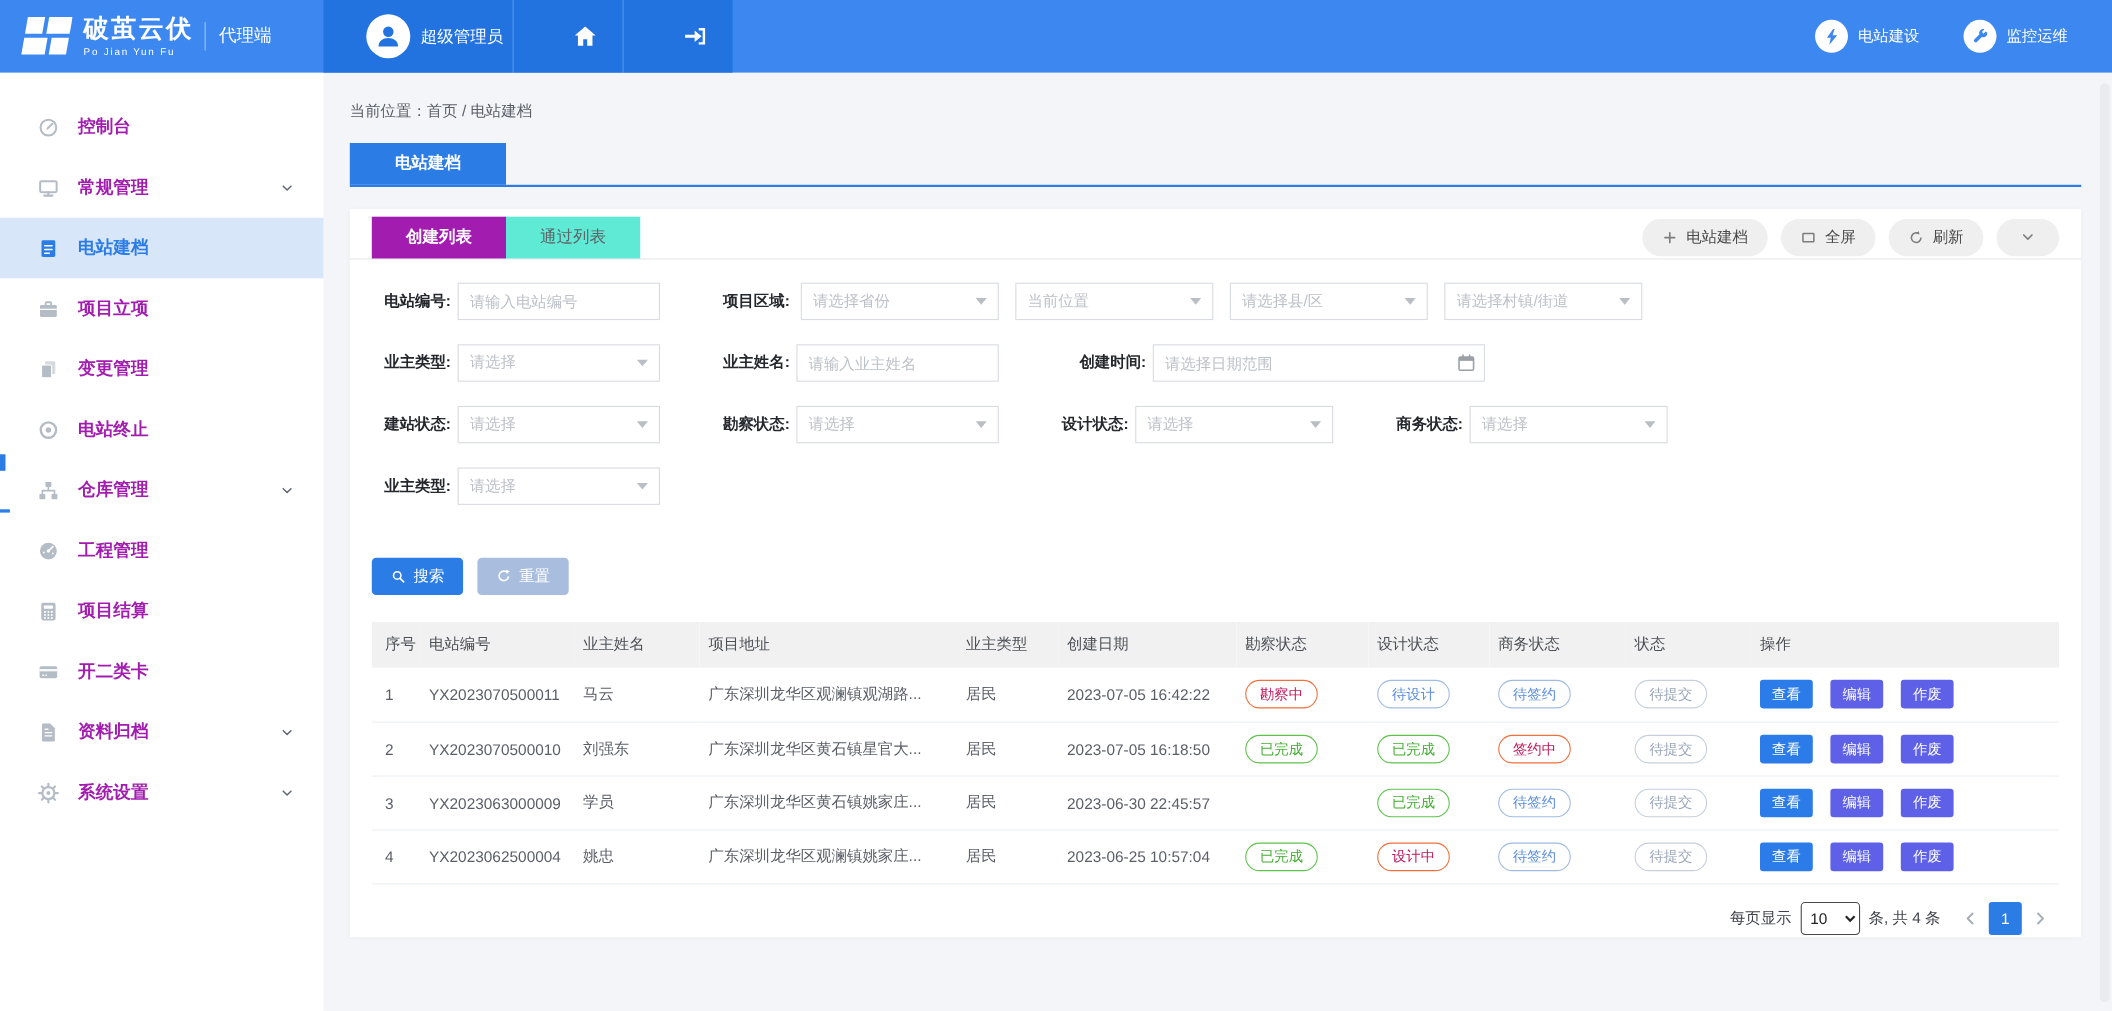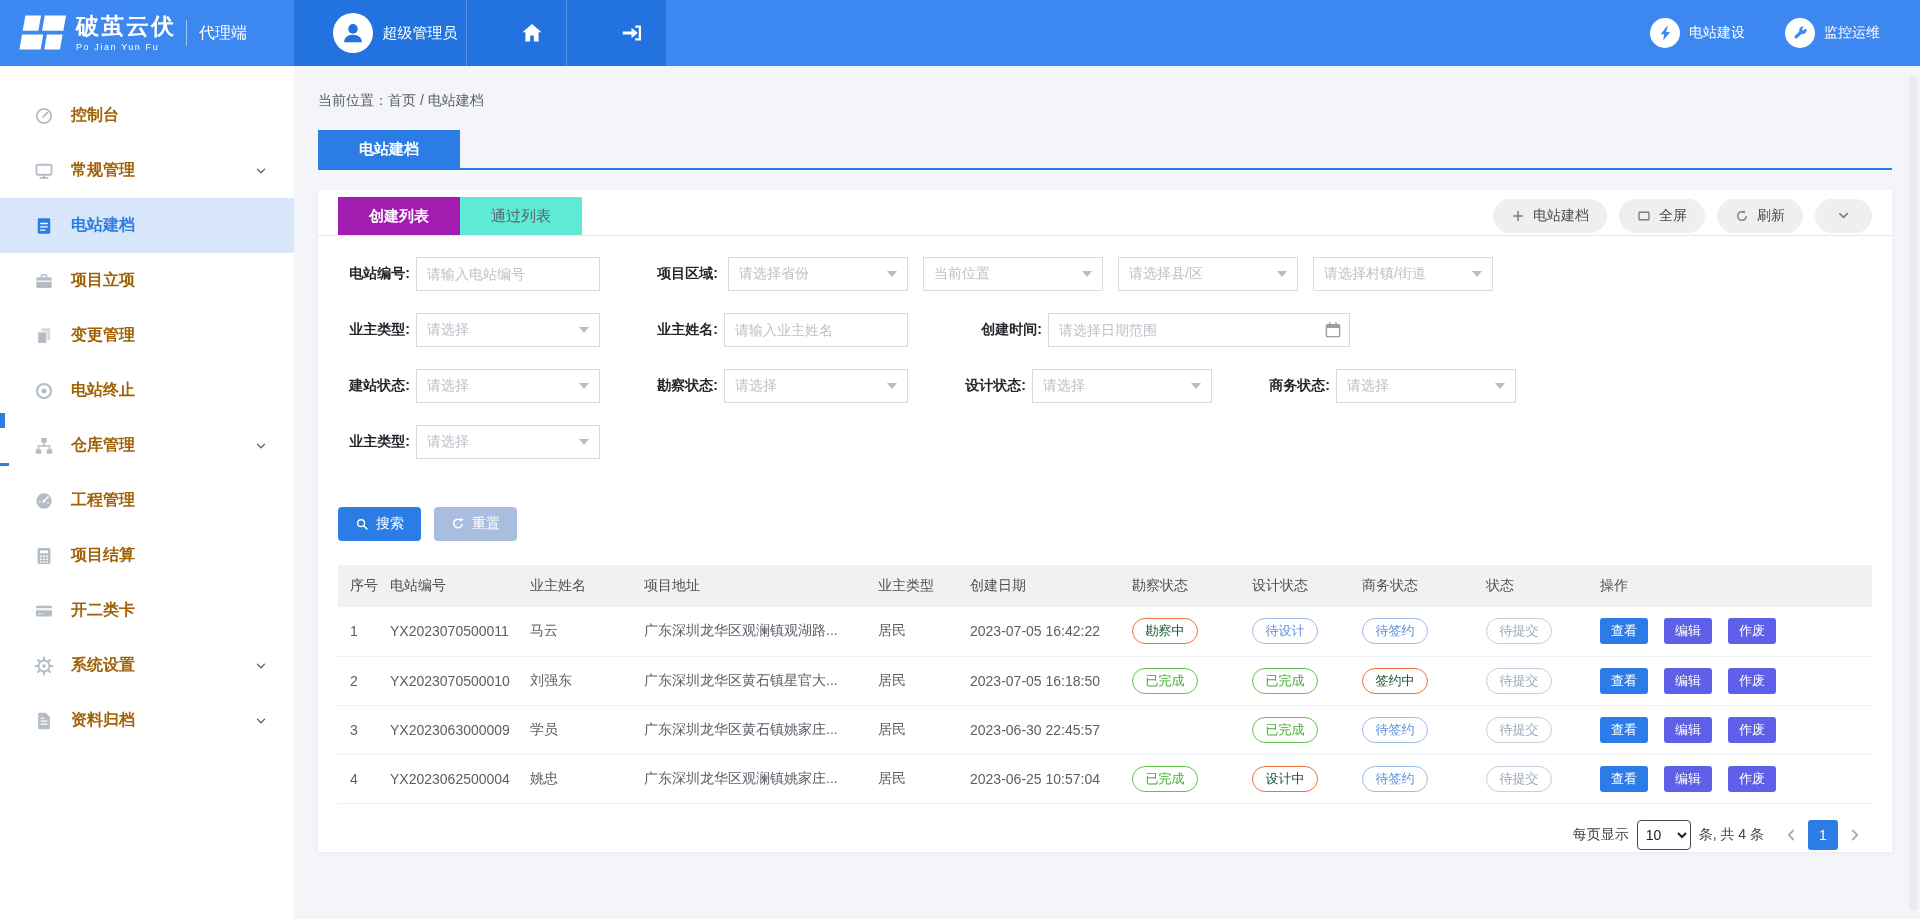--- a/index.html
+++ b/index.html
@@ -25,21 +25,21 @@
   .seg-sq { width:100px; }
   .hic { width:24px; height:24px; color:#fff; }
   .h-spacer { flex:1; }
   .nav-item { display:flex; align-items:center; gap:9px; margin-right:40px; font-size:14px; cursor:pointer; }
   .nav-circle { width:30px; height:30px; border-radius:50%; background:#fff; display:flex; align-items:center; justify-content:center; flex:none; }
   .nav-circle svg { width:17px; height:17px; color:#3d87f0; }
 
   
   .sidebar { position:absolute; top:66px; left:0; bottom:0; width:294px; background:#fff; z-index:4; }
   .side-menu { padding-top:22px; }
-  .side-item { height:55px; display:flex; align-items:center; padding:0 26px 0 34px; color:#a16207; font-size:16px; font-weight:bold; cursor:pointer; }
+  .side-item { height:55px; display:flex; align-items:center; padding:0 26px 0 34px; color:#a21caf; font-size:16px; font-weight:bold; cursor:pointer; }
   .side-item .icn { width:20px; height:20px; color:#b4bcc5; margin-right:17px; flex:none; }
   .side-item.active { background:#d8e6fa; color:#2b7ce5; }
   .side-item.active .icn { color:#2b7ce5; }
   .chev { margin-left:auto; width:14px; height:14px; color:#5f6a76; flex:none; }
   .side-mark-a { position:absolute; left:0; top:347px; width:5px; height:15px; background:#2b7ce5; }
   .side-mark-b { position:absolute; left:0; top:397px; width:9px; height:3px; background:#2b7ce5; }
 
   
   .main { position:absolute; left:294px; top:66px; right:0; bottom:0; }
   .breadcrumb { padding:26px 0 0 24px; font-size:14px; color:#5a5e66; }
@@ -82,21 +82,21 @@
   .bic { width:14px; height:14px; color:#fff; }
 
   
   .table-wrap { padding:24px 20px 0; }
   table { width:100%; border-collapse:collapse; table-layout:fixed; }
   th { background:#f1f1f1; height:42px; font-size:14px; color:#4d5157; font-weight:normal; text-align:left; padding:0 8px; white-space:nowrap; overflow:hidden; }
   td { height:49px; border-bottom:1px solid #ecf0f4; font-size:14px; color:#5a5e66; padding:0 8px; white-space:nowrap; overflow:hidden; text-overflow:ellipsis; }
   th:first-child, td:first-child { padding-left:12px; }
   .c1{width:44px}.c2{width:140px}.c3{width:114px}.c4{width:234px}.c5{width:92px}.c6{width:162px}.c7{width:120px}.c8{width:110px}.c9{width:124px}.c10{width:114px}
   .badge { display:inline-block; min-width:66px; padding:0 12px; height:26px; line-height:24px; border-radius:14px; font-size:13px; text-align:center; border:1px solid; background:#fff; }
-  .bg-orange { color:#14532d; border-color:#f0703f; }
+  .bg-orange { color:#be185d; border-color:#f0703f; }
   .bg-green  { color:#45ad35; border-color:#5fc24d; }
   .bg-blue   { color:#5d8ede; border-color:#a0bce4; }
   .bg-gray   { color:#9aa6ba; border-color:#c6cfdc; }
   .act { width:48px; height:26px; border:none; border-radius:3px; color:#fff; font-size:13px; margin-right:16px; cursor:pointer; padding:0; font-family:inherit; }
   .act-view { background:#2b7ce8; }
   .act-other { background:#5e61e8; }
 
   
   .pager { display:flex; align-items:center; justify-content:flex-end; padding:16px 20px 0; font-size:14px; color:#3f4349; }
   .page-size { height:30px; width:54px; border:1px solid #4a4a4a; border-radius:4px; font-size:14px; margin:0 8px; padding:0 4px; font-family:inherit; color:#222; background:#fff; }
@@ -345,32 +345,32 @@
           <span class="side-label">项目结算</span>
         </div>
         <div class="side-item">
           <svg class="icn">
             <use href="#card-icon"></use>
           </svg>
           <span class="side-label">开二类卡</span>
         </div>
         <div class="side-item">
           <svg class="icn">
-            <use href="#gear-icon"></use>
-          </svg>
-          <span class="side-label">系统设置</span>
+            <use href="#file-icon"></use>
+          </svg>
+          <span class="side-label">资料归档</span>
           <svg class="chev">
             <use href="#chevron-down-icon"></use>
           </svg>
         </div>
         <div class="side-item">
           <svg class="icn">
-            <use href="#file-icon"></use>
-          </svg>
-          <span class="side-label">资料归档</span>
+            <use href="#gear-icon"></use>
+          </svg>
+          <span class="side-label">系统设置</span>
           <svg class="chev">
             <use href="#chevron-down-icon"></use>
           </svg>
         </div>
       </div>
     <div class="side-mark-a"></div>
     <div class="side-mark-b"></div>
   </div>
 
   <div class="main">

